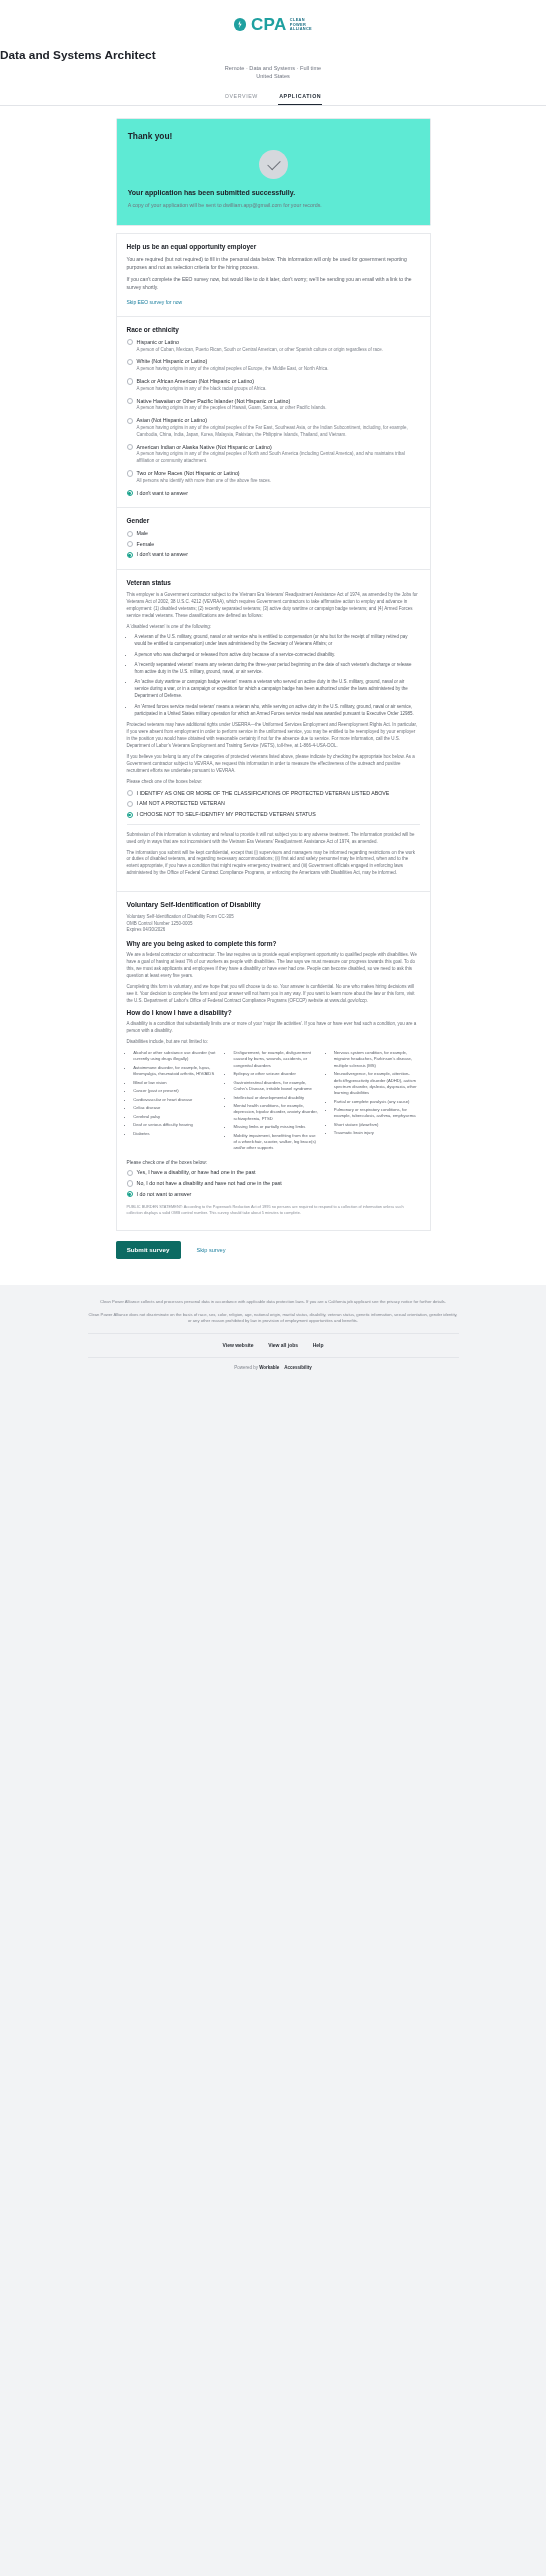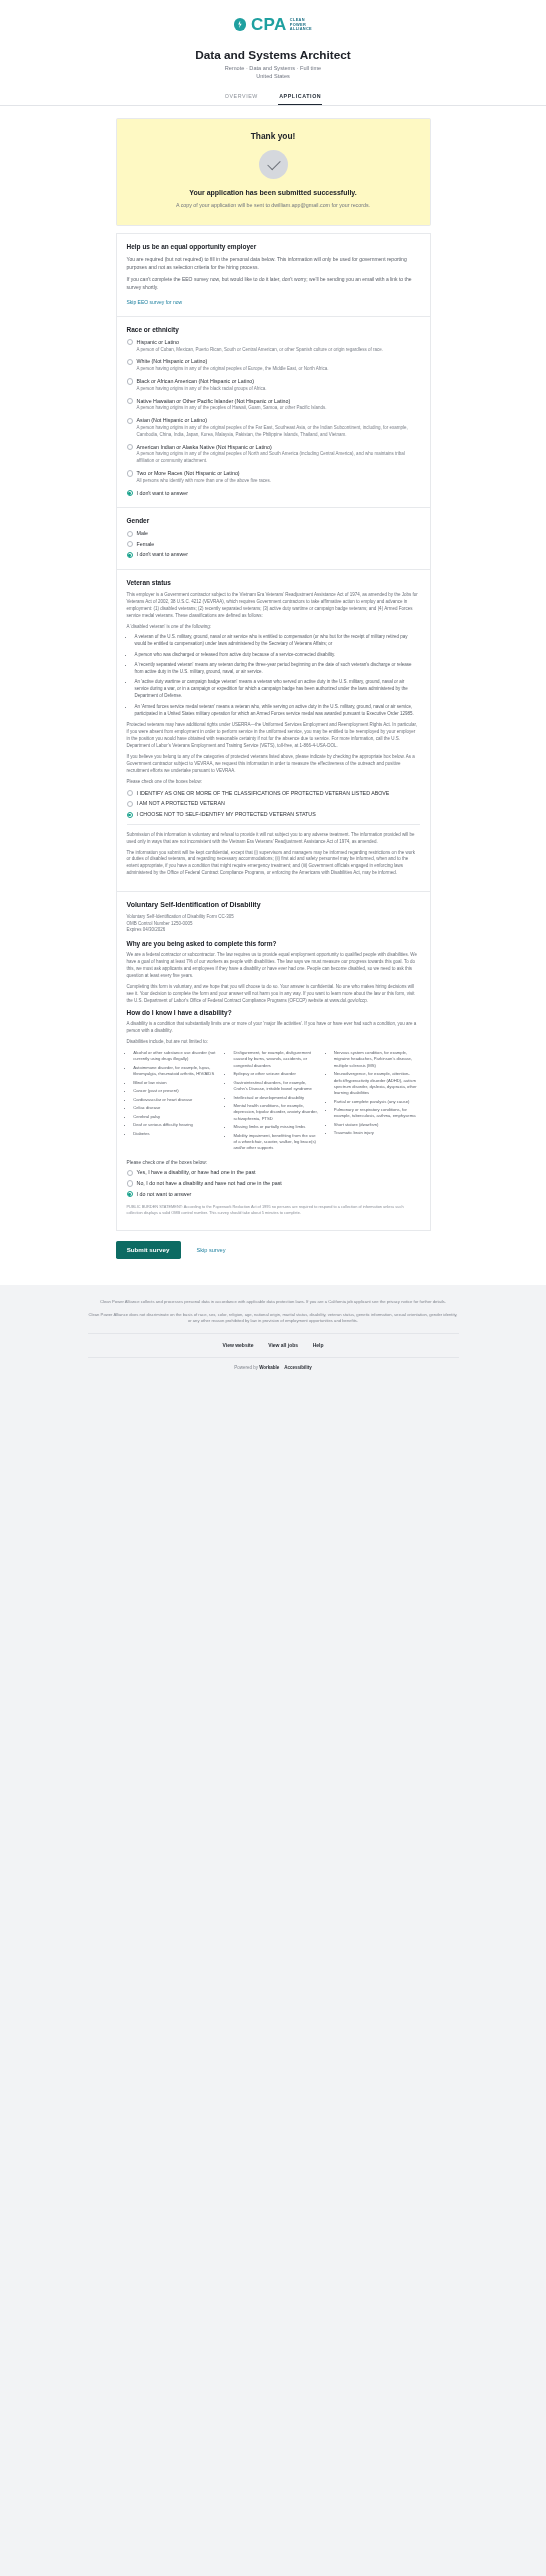--- a/index.html
+++ b/index.html
@@ -26,42 +26,42 @@
     width: 12.4px; height: 12.4px; border-radius: 50%;
     background: #1fa0a0; display:inline-block; margin-right:1.1px;
     position: relative;
   }
   .logo-mark:after{
     content:""; position:absolute; left:3.4px; top:2.2px; width:5px; height:7.3px;
     background:#fff; clip-path: polygon(55% 0, 15% 55%, 48% 55%, 30% 100%, 85% 42%, 52% 42%);
   }
 
   .job-title {
-    text-align:center; font-size: 11.8px; font-weight: bold; color:#20232a;
+    text-align:left; font-size: 11.8px; font-weight: bold; color:#20232a;
     margin: 7.9px 0 3.4px;
   }
   .job-meta { text-align:center; font-size: 5.6px; color:#707580; margin-bottom: 1.7px;}
   .job-loc { text-align:center; font-size: 5.6px; color:#707580; margin-bottom: 9px;}
 
   .tabs {
     display:flex; justify-content:center; gap:19px;
     border-bottom: 0.6px solid #e2e4e8; padding: 0 0 0 0;
   }
   .tab {
     font-size: 5.3px; letter-spacing:0.6px; color:#8b9098; padding: 4.5px 1.1px 5px;
     text-transform: uppercase; cursor:pointer;
   }
   .tab.active { color:#1f2833; font-weight:bold; border-bottom:1.1px solid #1f2833; }
 
   
   .content { width: 315px; margin: 0 auto; padding: 0 0 22.5px; }
 
   .thankyou-card {
-    background:#fef9c3; border:0.6px solid #e7e9ec; border-radius:1.7px;
-    padding: 12.4px 11.2px 14.6px; margin-top: 12.4px; text-align:center;
+    background:#5eead4; border:0.6px solid #e7e9ec; border-radius:1.7px;
+    padding: 12.4px 11.2px 14.6px; margin-top: 12.4px; 
   }
   .ty-title { font-size: 8.4px; font-weight: bold; color:#20232a; margin-bottom: 9px;}
   .check-circle {
     width: 29px; height: 29px; border-radius:50%; background:#d5d8dd;
     margin: 0 auto 10px; position:relative;
   }
   .check-circle:after{
     content:""; position:absolute; left:9px; top:9.6px; width:11.2px; height:6.2px;
     border-left:1.7px solid #6b7078; border-bottom:1.7px solid #6b7078;
     transform: rotate(-45deg);

